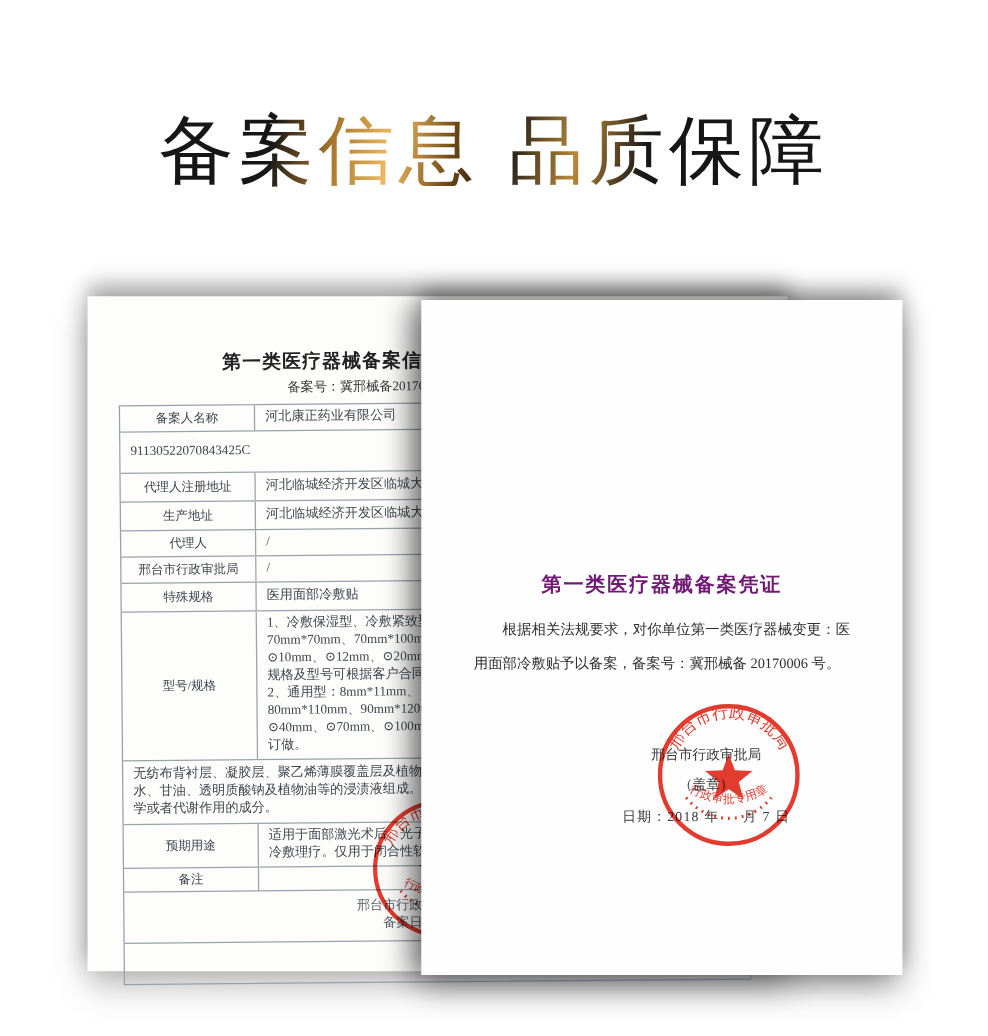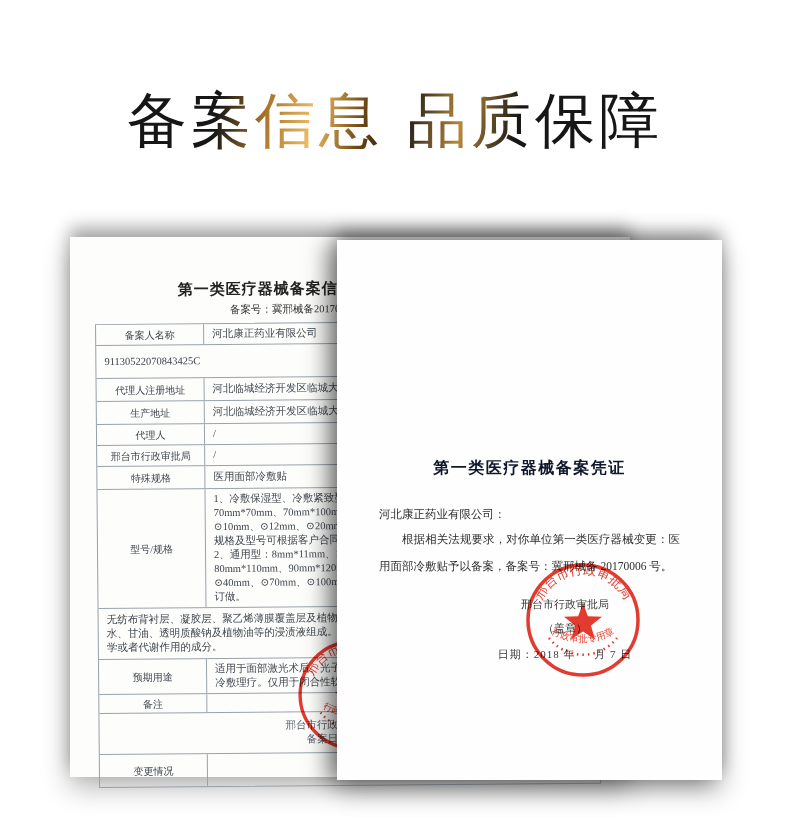--- a/index.html
+++ b/index.html
@@ -61,21 +61,21 @@
   }
   .r1{min-height:18px}.r2{min-height:32px}.r3{min-height:22px}.r4{min-height:22px}
   .r5{min-height:20px}.r6{min-height:20px}.r7{min-height:22px}
   .r8{min-height:112px}.r8 .t-value{line-height:14px}
   .r9{min-height:50px}.r10{min-height:34px}.r11{min-height:18px}
   .r12{min-height:40px}.r13{min-height:32px}
   .r12 .t-value{text-align:right;padding-right:230px;color:#59616a;}
   
   .doc2-title{
     margin:218px 0 12px 0;text-align:center;font-size:16px;font-weight:bold;
-    letter-spacing:1.5px;color:#0f172a;
+    letter-spacing:1.5px;color:#701a75;
   }
   .salute{margin:28px 40px 0 42px;font-size:11.5px;color:#2e2e2e;}
   .cert-body{
     margin:4px 42px 0 42px;font-size:11.5px;line-height:27px;color:#2e2e2e;
     text-indent:2em;text-align:justify;
   }
   .issuer-block{
     position:absolute;right:42px;top:352px;width:230px;text-align:center;
     font-size:11px;line-height:24px;color:#3a3a3a;
   }
@@ -148,21 +148,20 @@
       </div>
       <div class="t-row r11">
         <div class="t-label">备注</div>
         <div class="t-value"></div>
       </div>
       <div class="t-row r12">
         <div class="t-value">邢台市行政审批局
 备案日期：20</div>
       </div>
       <div class="t-row r13">
-        <div class="t-label">变更情况</div>
         <div class="t-value"></div>
       </div>
     </div>
 
     <div class="stamp stamp1">
       <svg width="116" height="116" viewBox="0 0 120 120">
         <circle cx="60" cy="60" r="55" fill="none" stroke-width="3.5" stroke="#e02b1d"></circle>
         <defs>
           <path id="arcT1" d="M 14 60 A 46 46 0 1 1 106 60" fill="none"></path>
           <path id="arcB1" d="M 24 70 A 60 60 0 0 0 96 70" fill="none"></path>
@@ -175,21 +174,20 @@
           <textPath href="#arcB1" startOffset="50%" text-anchor="middle">行政审批专用章</textPath>
         </text>
         <path d="M 26 78 A 43 43 0 0 0 94 78" stroke-width="2.5" fill="none" stroke-dasharray="1.5 4" stroke="#e02b1d"></path>
       </svg>
     </div>
   </div>
 </div>
 
 <div class="paper doc2">
   <div class="doc2-title">第一类医疗器械备案凭证</div>
-  <div class="salute">河北康正药业有限公司：</div>
   <div class="cert-body">根据相关法规要求，对你单位第一类医疗器械变更：医用面部冷敷贴予以备案，备案号：冀邢械备 20170006 号。</div>
 
   <div class="issuer-block">
     <div>邢台市行政审批局</div>
     <div>（盖章）</div>
     <div class="date-line"><span>日期：2018 年</span>&nbsp;&nbsp;&nbsp;&nbsp;&nbsp;<span>月 7 日</span></div>
   </div>
 
   <div class="stamp stamp2">
     <svg width="120" height="120" viewBox="0 0 120 120">

